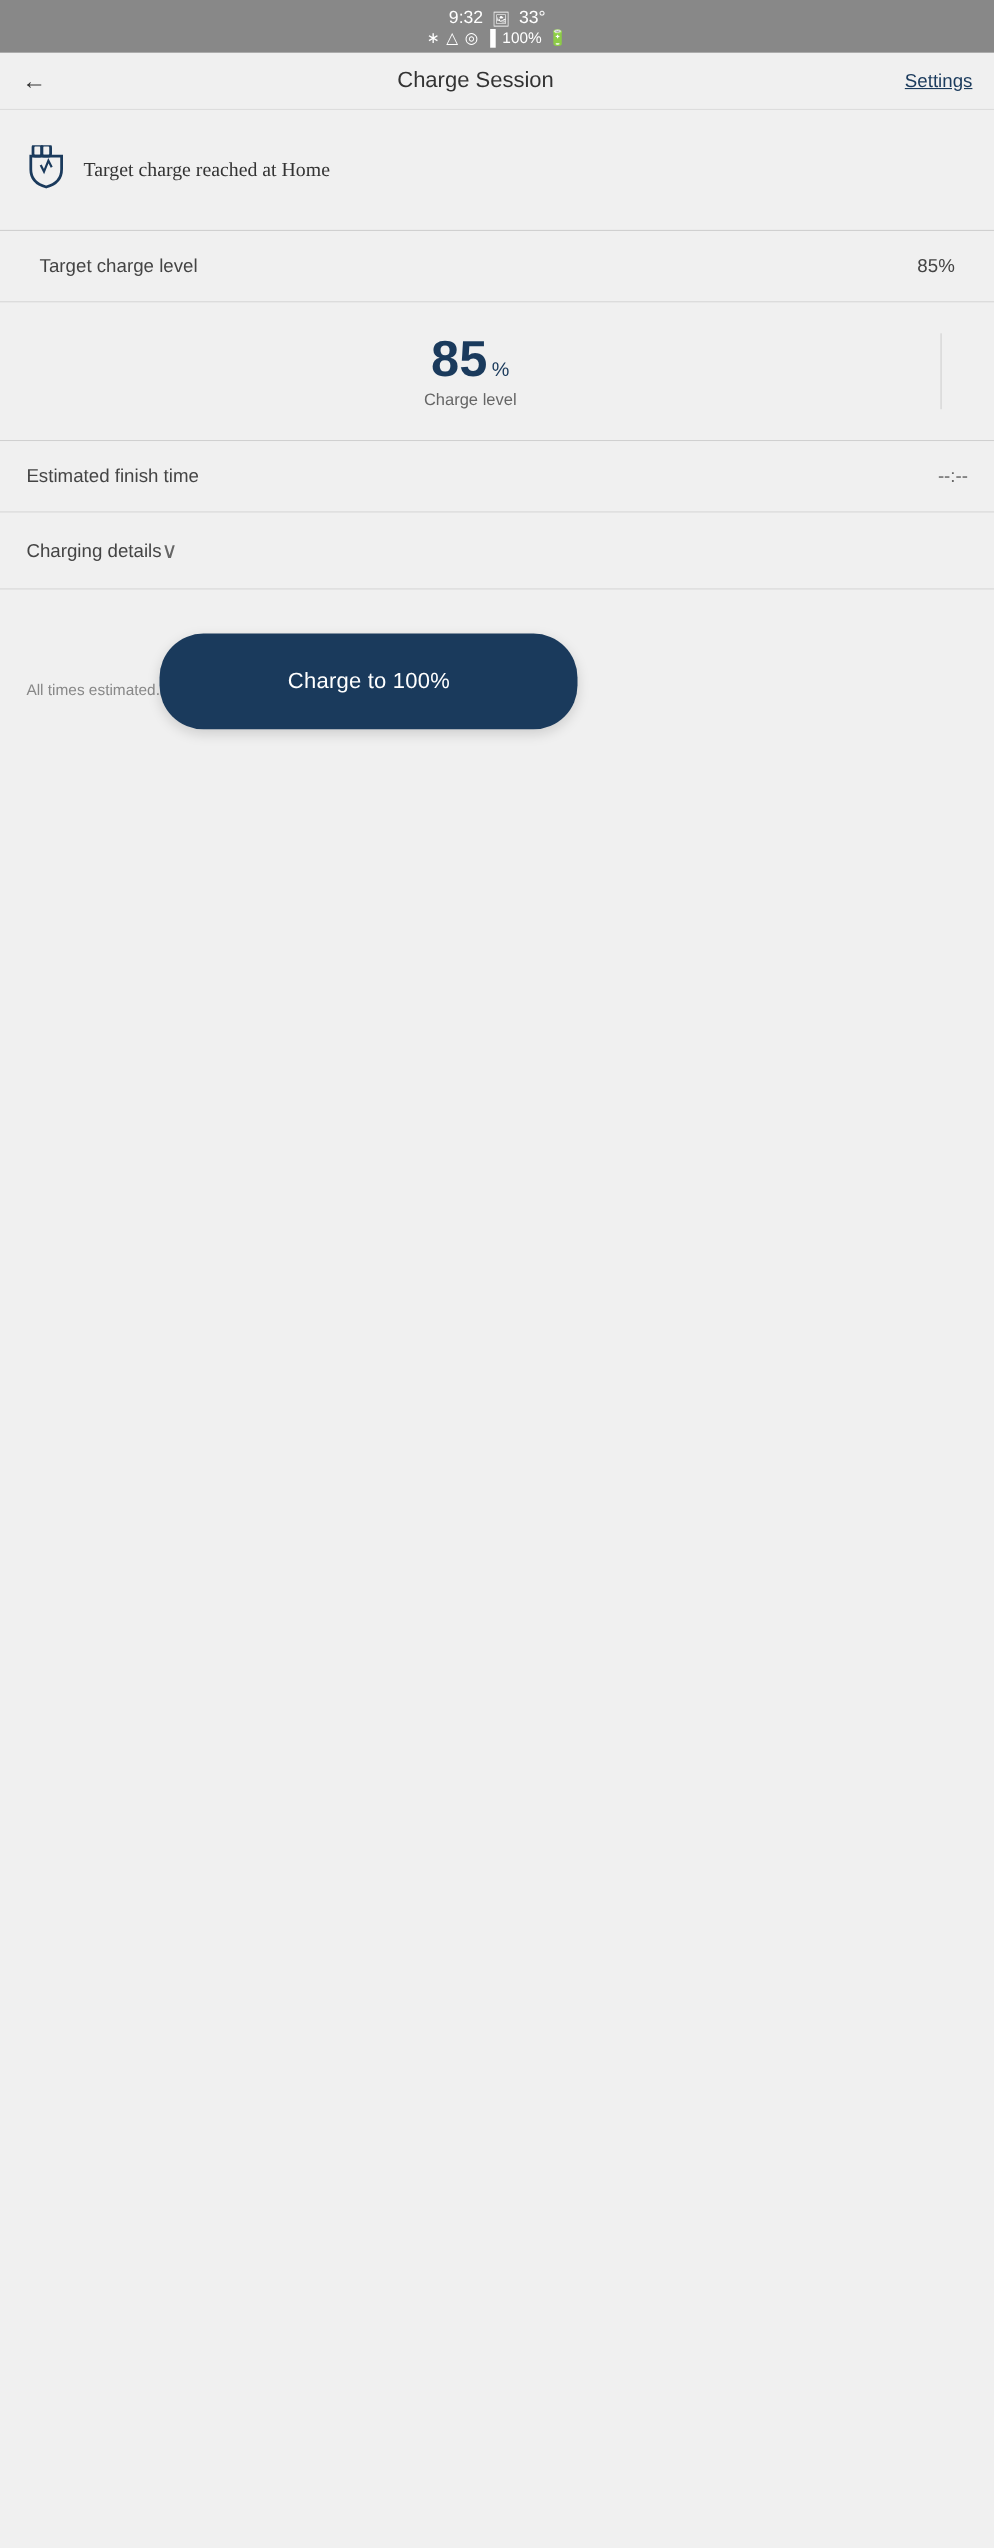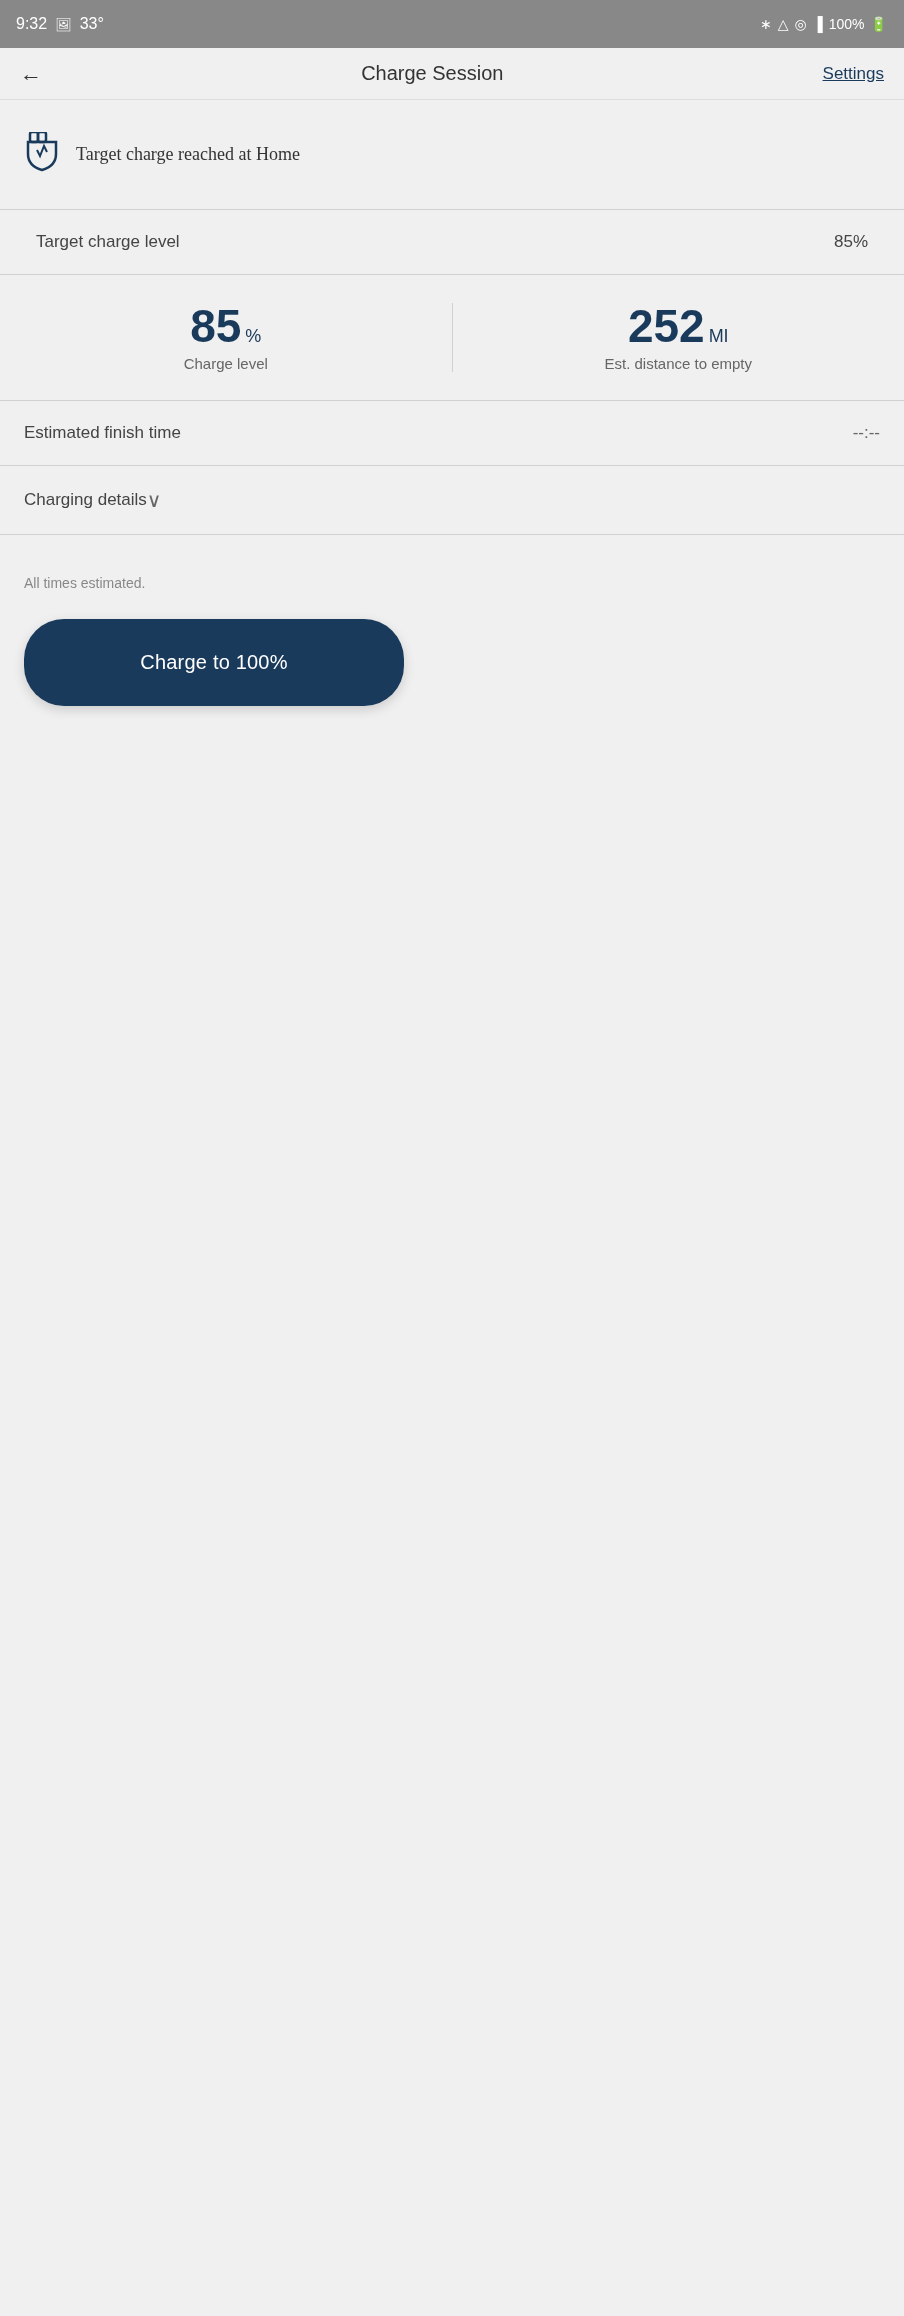--- a/index.html
+++ b/index.html
@@ -19,20 +19,21 @@
     }
 
     
     .status-bar {
       background: #888888;
       padding: 8px 16px;
       display: flex;
       justify-content: space-between;
       align-items: center;
       height: 48px;
+      flex-direction: column;
     }
 
     .status-bar-left {
       display: flex;
       align-items: center;
       gap: 8px;
       color: #fff;
       font-size: 16px;
       font-weight: 500;
     }
@@ -229,22 +230,22 @@
 
     .chevron-icon {
       font-size: 20px;
       color: #666;
     }
 
     
     .bottom-section {
       padding: 40px 24px 30px;
       display: flex;
-      flex-direction: column;
-      align-items: flex-start;
+      flex-direction: row;
+      align-items: flex-end;
       background: #f0f0f0;
     }
 
     .estimated-note {
       font-size: 14px;
       color: #888;
       margin-bottom: 28px;
       text-align: center;
     }
 
@@ -318,27 +319,20 @@
 
   <div class="stats-row">
     <div class="stat-item">
       <div class="stat-value-line">
         <span class="stat-number">85</span>
         <span class="stat-unit">%</span>
       </div>
       <span class="stat-label">Charge level</span>
     </div>
     <div class="stat-divider"></div>
-    <div class="stat-item">
-      <div class="stat-value-line">
-        <span class="stat-number">252</span>
-        <span class="stat-unit">MI</span>
-      </div>
-      <span class="stat-label">Est. distance to empty</span>
-    </div>
   </div>
 
   <div class="finish-time-row">
     <span class="finish-time-label">Estimated finish time</span>
     <span class="finish-time-value">--:--</span>
   </div>
 
   <div class="details-row">
     <span class="details-label">Charging details</span>
     <span class="chevron-icon">∨</span>

